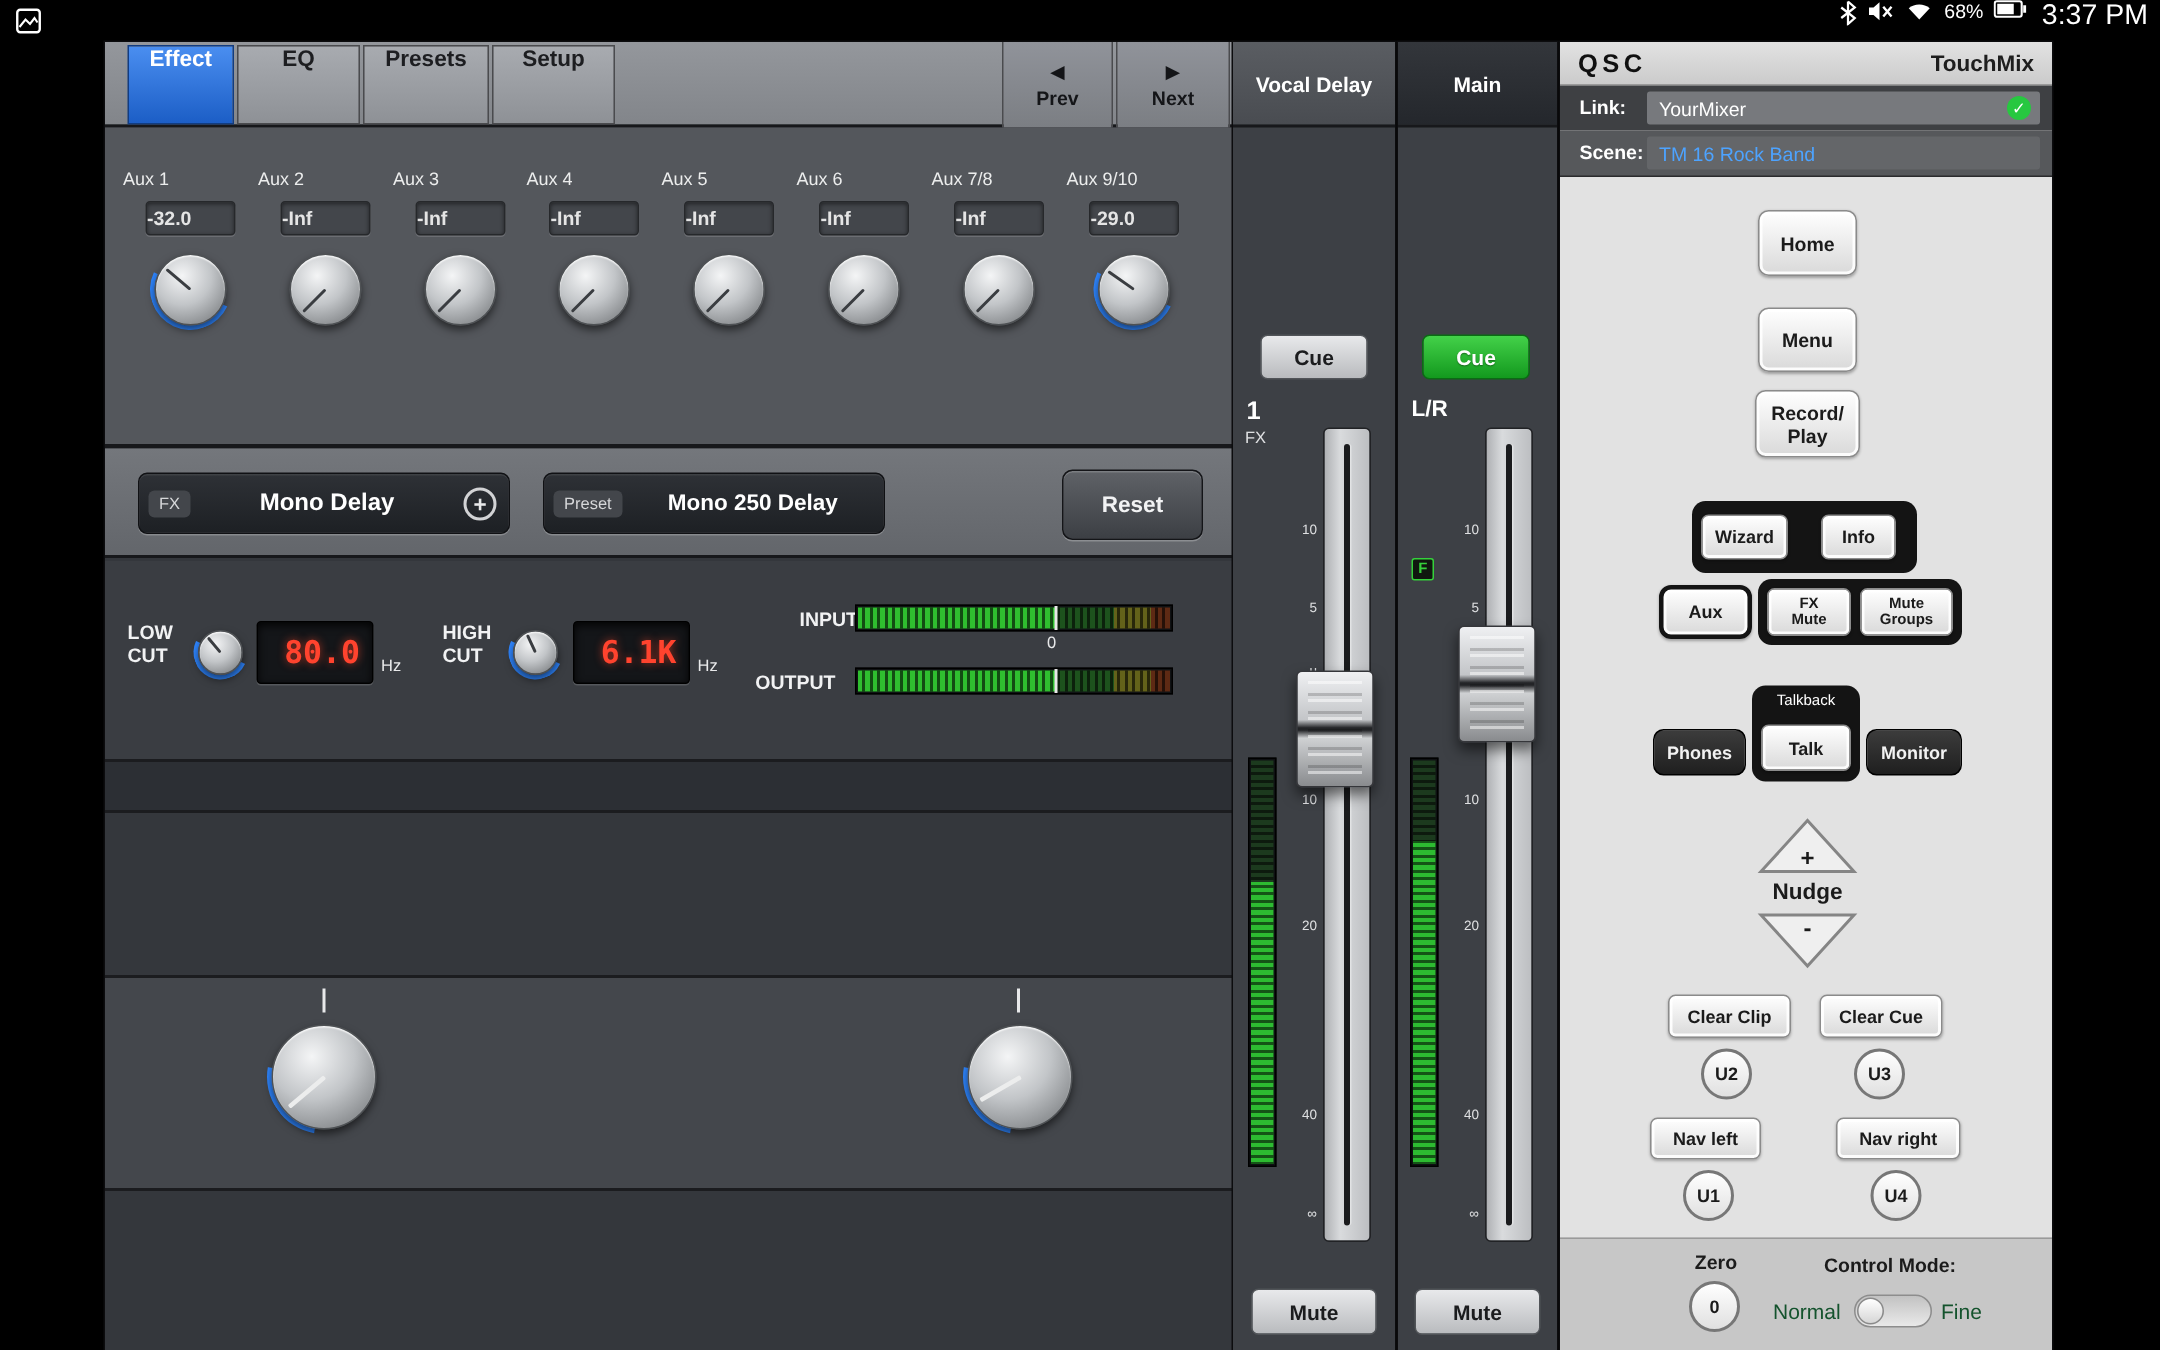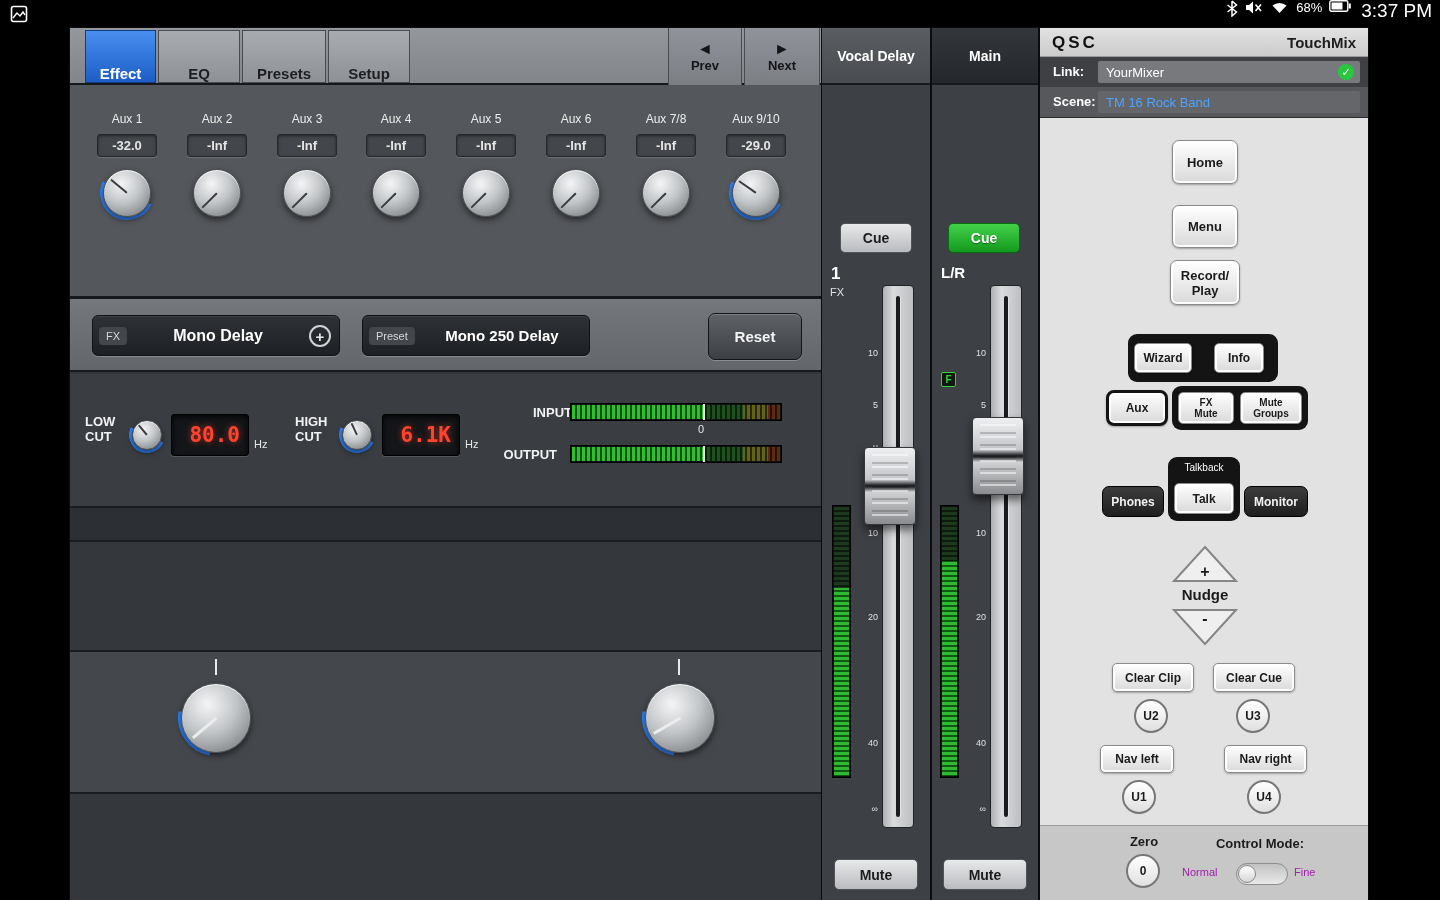--- a/index.html
+++ b/index.html
@@ -9,26 +9,26 @@
   .statusbar{position:absolute;left:0;top:0;width:1440px;height:28px;background:#000}
   .sb-right{position:absolute;right:8px;top:0;height:28px;display:flex;align-items:flex-start;gap:7px;color:#fff}
   .sb-time{font-size:19px;color:#fff;margin-left:3px}
   .sb-pct{font-size:13px;color:#fff}
   
   .panel{position:absolute;top:28px;height:872px;box-shadow:0 0 0 1px #0c0c0e}
   
   #fxpanel{left:70px;width:752px;background:#34373c}
   .sec{position:absolute;left:0;width:100%;box-sizing:border-box}
   .tabbar{top:0;height:57px;background:linear-gradient(#94979c,#82858a);border-bottom:2px solid #17181b}
-  .tab{position:absolute;top:2px;height:53px;display:flex;align-items:flex-end;justify-content:center;font-size:15px;font-weight:bold;color:#1d1e21;background:linear-gradient(#a8abb0,#8e9196);border:1px solid #4a4b4e;box-sizing:border-box;cursor:pointer}
+  .tab{position:absolute;top:2px;height:53px;display:flex;align-items:flex-start;justify-content:center;font-size:15px;font-weight:bold;color:#1d1e21;background:linear-gradient(#a8abb0,#8e9196);border:1px solid #4a4b4e;box-sizing:border-box;cursor:pointer}
   .tab.active{background:linear-gradient(#4a8ef0,#1c5ec6);color:#fff;border-color:#123c80}
   .navbtn{position:absolute;top:0;height:57px;display:flex;flex-direction:column;align-items:center;justify-content:center;gap:1px;background:linear-gradient(#90939a,#7b7e83);border-left:1px solid #4a4b4e;border-right:1px solid #4a4b4e;color:#141518;font-size:13px;font-weight:bold;box-sizing:border-box}
   .navbtn .arrow{font-size:16px;line-height:16px}
   .sec-aux{top:57px;height:214px;background:#54575c;border-bottom:3px solid #17181b}
-  .auxcol{position:absolute;top:84px;width:90px;text-align:center}
+  .auxcol{position:absolute;top:84px;width:90px;text-align:left}
   .aux-label{font-size:12px;color:#eceded}
   .aux-val{margin:8px auto 0;width:58px;height:21px;line-height:21px;background:#43464b;border:1px solid #26282b;border-radius:3px;box-shadow:inset 0 1px 3px rgba(0,0,0,.5),0 1px 0 rgba(255,255,255,.14);font-size:13px;color:#e5e5e5;font-weight:bold}
   .knob54{position:relative;width:54px;height:54px;margin:9px auto 0}
   .kbody{position:absolute;inset:3px;border-radius:50%;background:radial-gradient(circle at 38% 30%,#f4f5f6,#c2c5c8 45%,#8e9194 78%,#6f7275 100%);border:1px solid #4e5154;box-shadow:0 3px 6px rgba(0,0,0,.55),inset 0 1px 1px rgba(255,255,255,.8)}
   .kptr{position:absolute;left:50%;top:50%;width:2px;height:45%;margin-left:-1px;background:#3a3d41;transform-origin:50% 0%;border-radius:1px}
   .karc{position:absolute;inset:0;border-radius:50%;border:3px solid transparent;border-left-color:#2f86ff;border-bottom-color:#2f86ff;transform:rotate(-20deg)}
   .fxret{position:absolute;left:50px;top:222px;width:640px;display:flex;align-items:center;color:#e9eaeb;font-size:13px}
   .fxret .ln{flex:1;height:7px;border-bottom:1px solid #c9cacc}
   .fxret .ln.l{border-left:1px solid #c9cacc}
   .fxret .ln.r{border-right:1px solid #c9cacc}
@@ -102,21 +102,21 @@
   .rbtn{position:absolute;background:linear-gradient(#ffffff,#d9d9d9);border:1px solid #8b8b8b;border-radius:7px;box-shadow:inset 0 0 0 2px rgba(255,255,255,.9),0 1px 2px rgba(0,0,0,.3);color:#1b1b1b;font-weight:bold;font-size:13px;display:flex;align-items:center;justify-content:center;box-sizing:border-box;text-align:center;cursor:pointer}
   .rbtn-dark{position:absolute;background:linear-gradient(#3c3c3c,#1f1f1f);border:1px solid #000;border-radius:7px;color:#f2f2f2;font-weight:bold;font-size:12px;display:flex;align-items:center;justify-content:center;box-sizing:border-box;cursor:pointer}
   .blackbox{position:absolute;background:#141414;border-radius:9px}
   .tb-label{position:absolute;left:128px;top:434px;width:72px;text-align:center;font-size:10px;color:#fff}
   .rcircle{position:absolute;width:34px;height:34px;border-radius:50%;background:linear-gradient(#ffffff,#e0e0e0);border:2px solid #777;color:#1b1b1b;font-size:12px;font-weight:bold;display:flex;align-items:center;justify-content:center;box-sizing:border-box;cursor:pointer}
   .nudge-label{position:absolute;left:115px;top:558px;width:100px;text-align:center;font-size:15px;font-weight:bold;color:#1b1b1b}
   .tri{position:absolute;cursor:pointer}
   .tri-txt{font-family:"Liberation Sans",sans-serif;font-size:16px;font-weight:bold;fill:#1b1b1b}
   .rp-bottom{position:absolute;left:0;top:797px;width:100%;height:75px;background:#c7c7c7;border-top:1px solid #9a9a9a;box-sizing:border-box}
   .rp-b-label{position:absolute;font-size:13px;font-weight:bold;color:#1b1b1b}
-  .rp-b-text{position:absolute;font-size:11px;color:#a21caf}
+  .rp-b-text{position:absolute;font-size:14px;color:#14532d}
   .toggle{position:absolute;left:196px;top:37px;width:52px;height:22px;border-radius:12px;background:linear-gradient(#c2c2c2,#e9e9e9);border:1px solid #8d8d8d;box-sizing:border-box;cursor:pointer}
   .tknob{position:absolute;left:1px;top:1px;width:18px;height:18px;border-radius:50%;background:linear-gradient(#ffffff,#d6d6d6);border:1px solid #8a8a8a;box-sizing:border-box}
 </style>
 </head>
 <body>
 
 <div class="statusbar">
   <svg class="abs" style="left:10px;top:5px" width="18" height="18" viewBox="0 0 18 18">
     <rect x="1.5" y="1.5" width="15" height="15" rx="2" fill="none" stroke="#fff" stroke-width="1.6"></rect>
     <polyline points="3,13 7,8 10,11 13,7 15,10" fill="none" stroke="#fff" stroke-width="1.4"></polyline>

